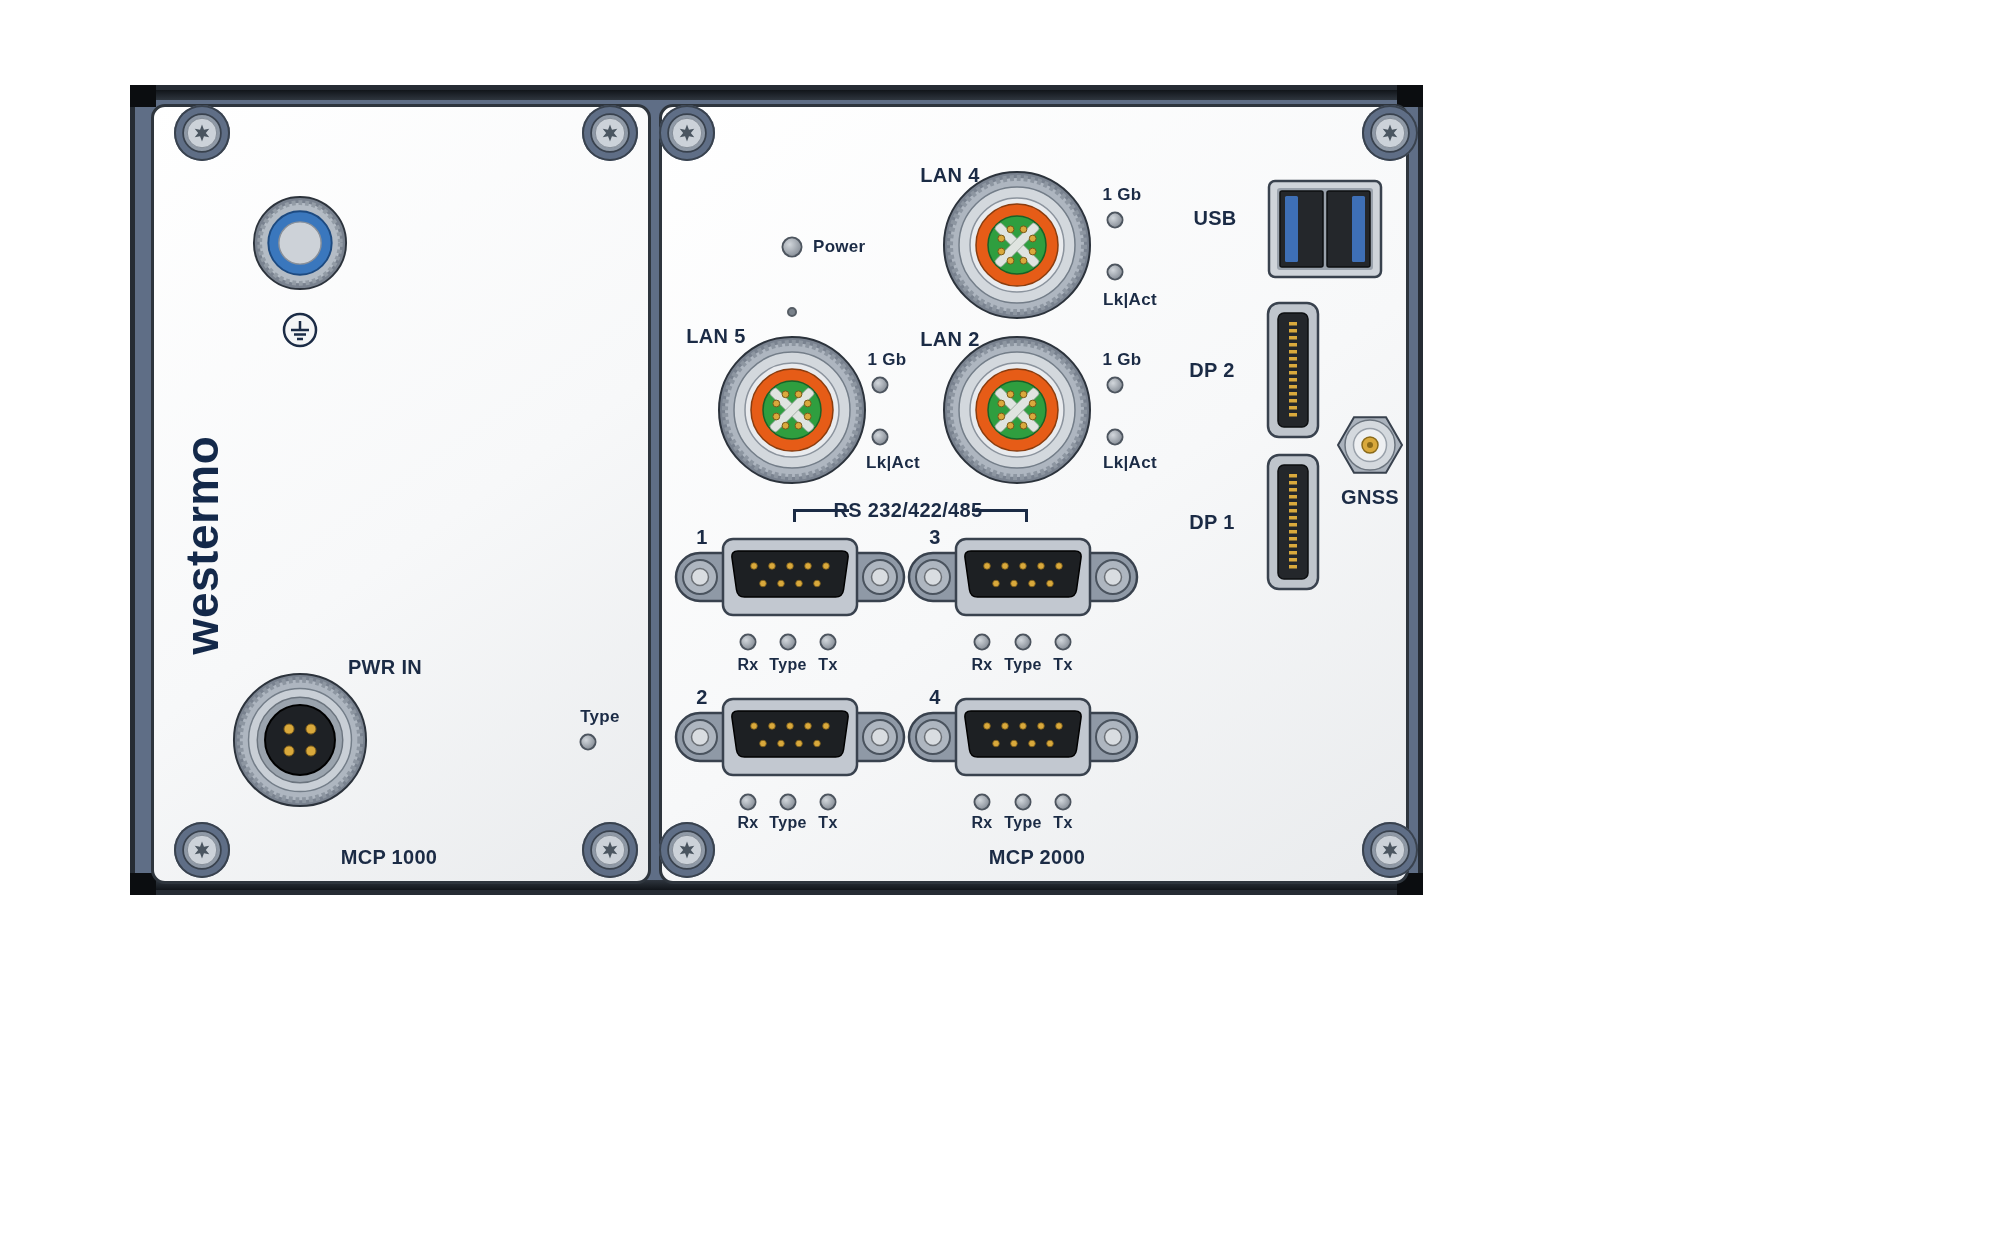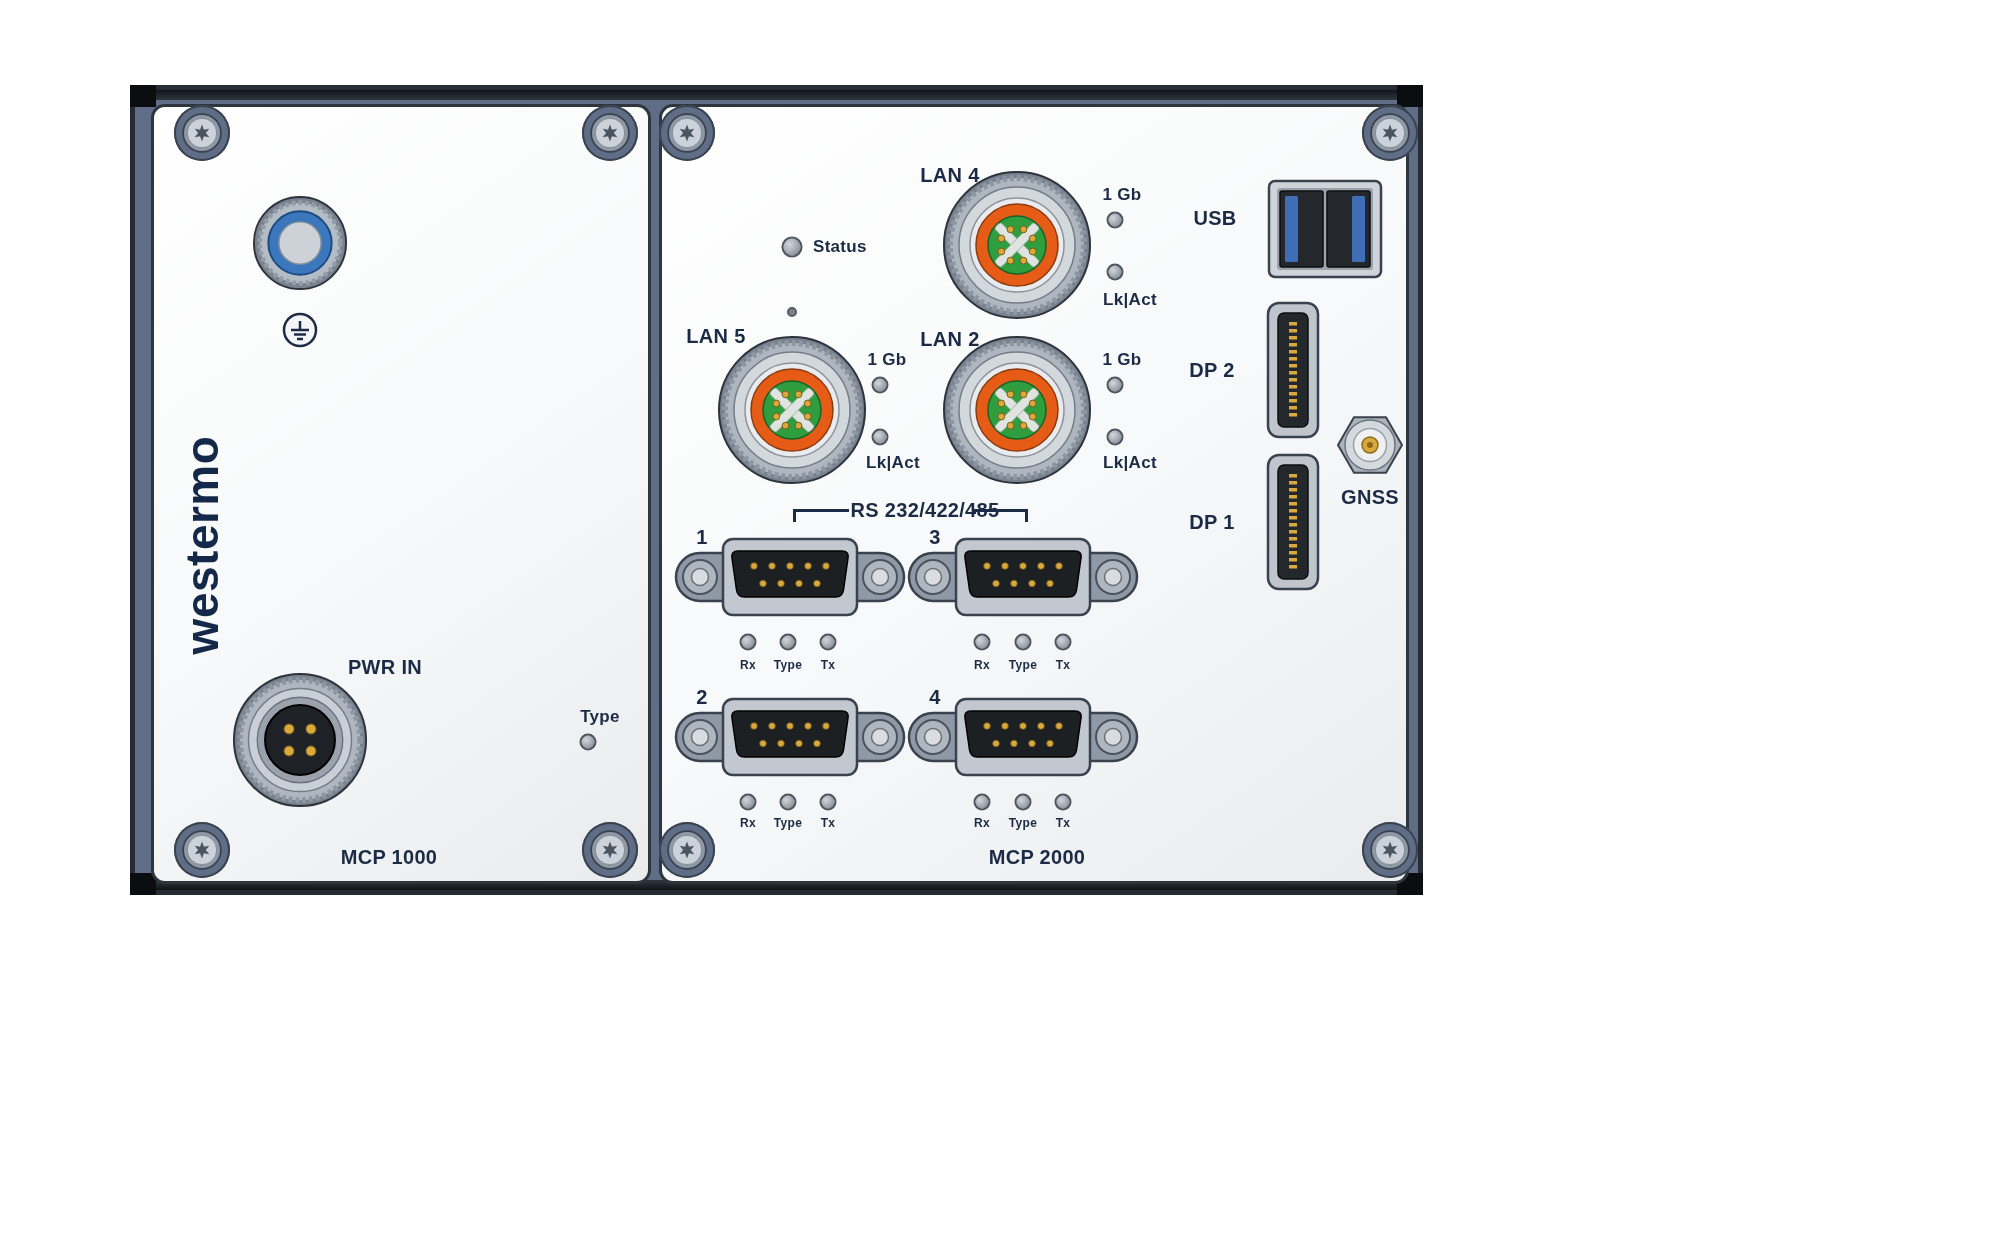--- a/index.html
+++ b/index.html
@@ -14,21 +14,21 @@
          border:3px solid #2e353d;border-radius:14px;box-sizing:border-box;}
   .panel-left{left:16px;width:500px;}
   .panel-right{left:524px;width:750px;}
   .screw-well{position:absolute;width:56px;height:56px;transform:translate(-50%,-50%);border-radius:50%;
               background:#5f6e86;box-shadow:inset 0 0 0 2px #39424e;display:flex;align-items:center;justify-content:center;}
   .screw-well svg{width:42px;height:42px;}
   .cmp{position:absolute;transform:translate(-50%,-50%);overflow:visible;}
   .lbl{position:absolute;transform:translate(-50%,-50%);font-weight:bold;color:#1b2b45;font-size:20px;
        white-space:nowrap;letter-spacing:0.3px;}
   .lbl-sm{font-size:17px;}
-  .lbl-xs{font-size:12px;}
+  .lbl-xs{font-size:16px;}
   .lbl-left{transform:translate(0,-50%);}
   .led{position:absolute;width:17px;height:17px;transform:translate(-50%,-50%);border-radius:50%;
        background:radial-gradient(circle at 35% 35%,#d2d7dc,#8d949d 75%);border:2px solid #4d555f;box-sizing:border-box;}
   .led-lg{width:21px;height:21px;}
   .dot{position:absolute;width:10px;height:10px;transform:translate(-50%,-50%);border-radius:50%;
        background:#7a828b;border:2px solid #565d65;box-sizing:border-box;}
   .logo{position:absolute;left:67px;top:455px;transform:translate(-50%,-50%) rotate(-90deg);
         font-size:46px;font-weight:bold;color:#14294a;letter-spacing:0.5px;}
   .bracket{position:absolute;width:56px;height:13px;border-top:3px solid #1b2b45;box-sizing:border-box;}
   .bracket-l{border-left:3px solid #1b2b45;}
@@ -214,21 +214,21 @@
           <use href="#sym-screw"></use>
         </svg>
       </div>
     <div class="screw-well" style="left:1255px;top:760px">
       <svg viewBox="0 0 60 60">
           <use href="#sym-screw"></use>
         </svg>
       </div>
 
     <div class="led led-lg" style="left:657px;top:157px"></div>
-    <div class="lbl lbl-sm lbl-left" style="left:678px;top:157px">Status</div>
+    <div class="lbl lbl-sm lbl-left" style="left:678px;top:157px">Power</div>
     <div class="dot" style="left:657px;top:222px"></div>
 
     <div class="lbl" style="left:815px;top:85px">LAN 4</div>
     <svg class="cmp" style="left:882px;top:155px" width="150" height="150" viewBox="0 0 150 150">
         <use href="#sym-m12lan"></use>
       </svg>
     <div class="lbl lbl-sm" style="left:987px;top:105px">1 Gb</div>
     <div class="led" style="left:980px;top:130px"></div>
     <div class="led" style="left:980px;top:182px"></div>
     <div class="lbl lbl-sm" style="left:995px;top:210px">Lk|Act</div>
@@ -245,21 +245,21 @@
     <div class="lbl" style="left:815px;top:249px">LAN 2</div>
     <svg class="cmp" style="left:882px;top:320px" width="150" height="150" viewBox="0 0 150 150">
         <use href="#sym-m12lan"></use>
       </svg>
     <div class="lbl lbl-sm" style="left:987px;top:270px">1 Gb</div>
     <div class="led" style="left:980px;top:295px"></div>
     <div class="led" style="left:980px;top:347px"></div>
     <div class="lbl lbl-sm" style="left:995px;top:373px">Lk|Act</div>
 
     <div class="bracket bracket-l" style="left:658px;top:419px"></div>
-    <div class="lbl" style="left:790px;top:420px">RS 232/422/485</div>
+    <div class="lbl" style="left:773px;top:420px">RS 232/422/485</div>
     <div class="bracket bracket-r" style="left:837px;top:419px"></div>
 
     <div class="lbl" style="left:567px;top:447px">1</div>
     <svg class="cmp" style="left:655px;top:487px" width="240" height="110" viewBox="0 0 240 110">
         <use href="#sym-db9"></use>
       </svg>
     <div class="led" style="left:613px;top:552px"></div>
     <div class="led" style="left:653px;top:552px"></div>
     <div class="led" style="left:693px;top:552px"></div>
     <div class="lbl lbl-xs" style="left:613px;top:575px">Rx</div>

